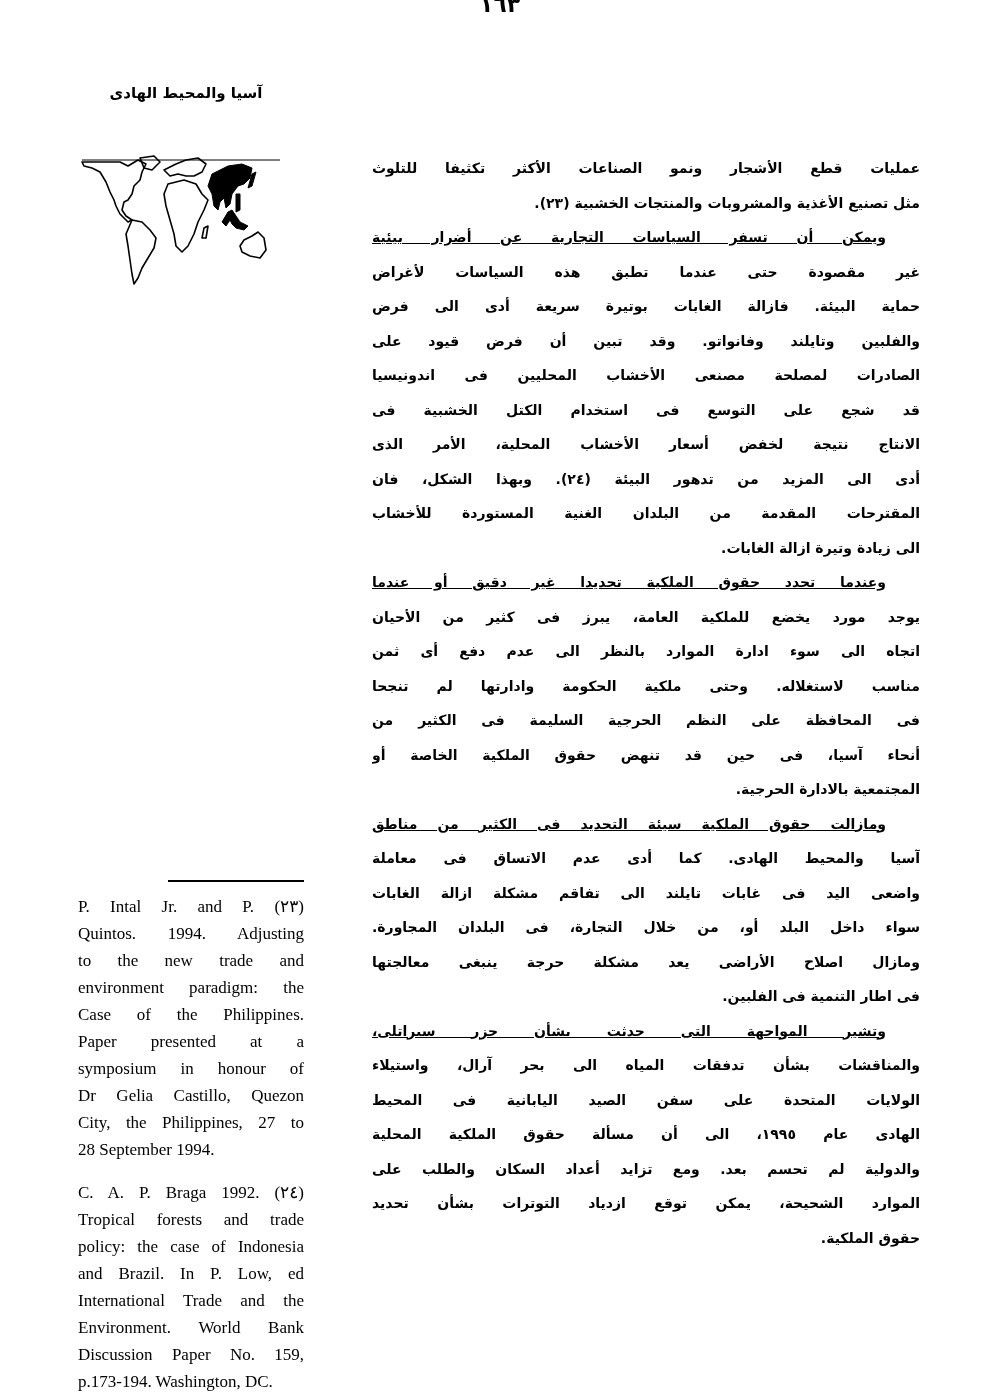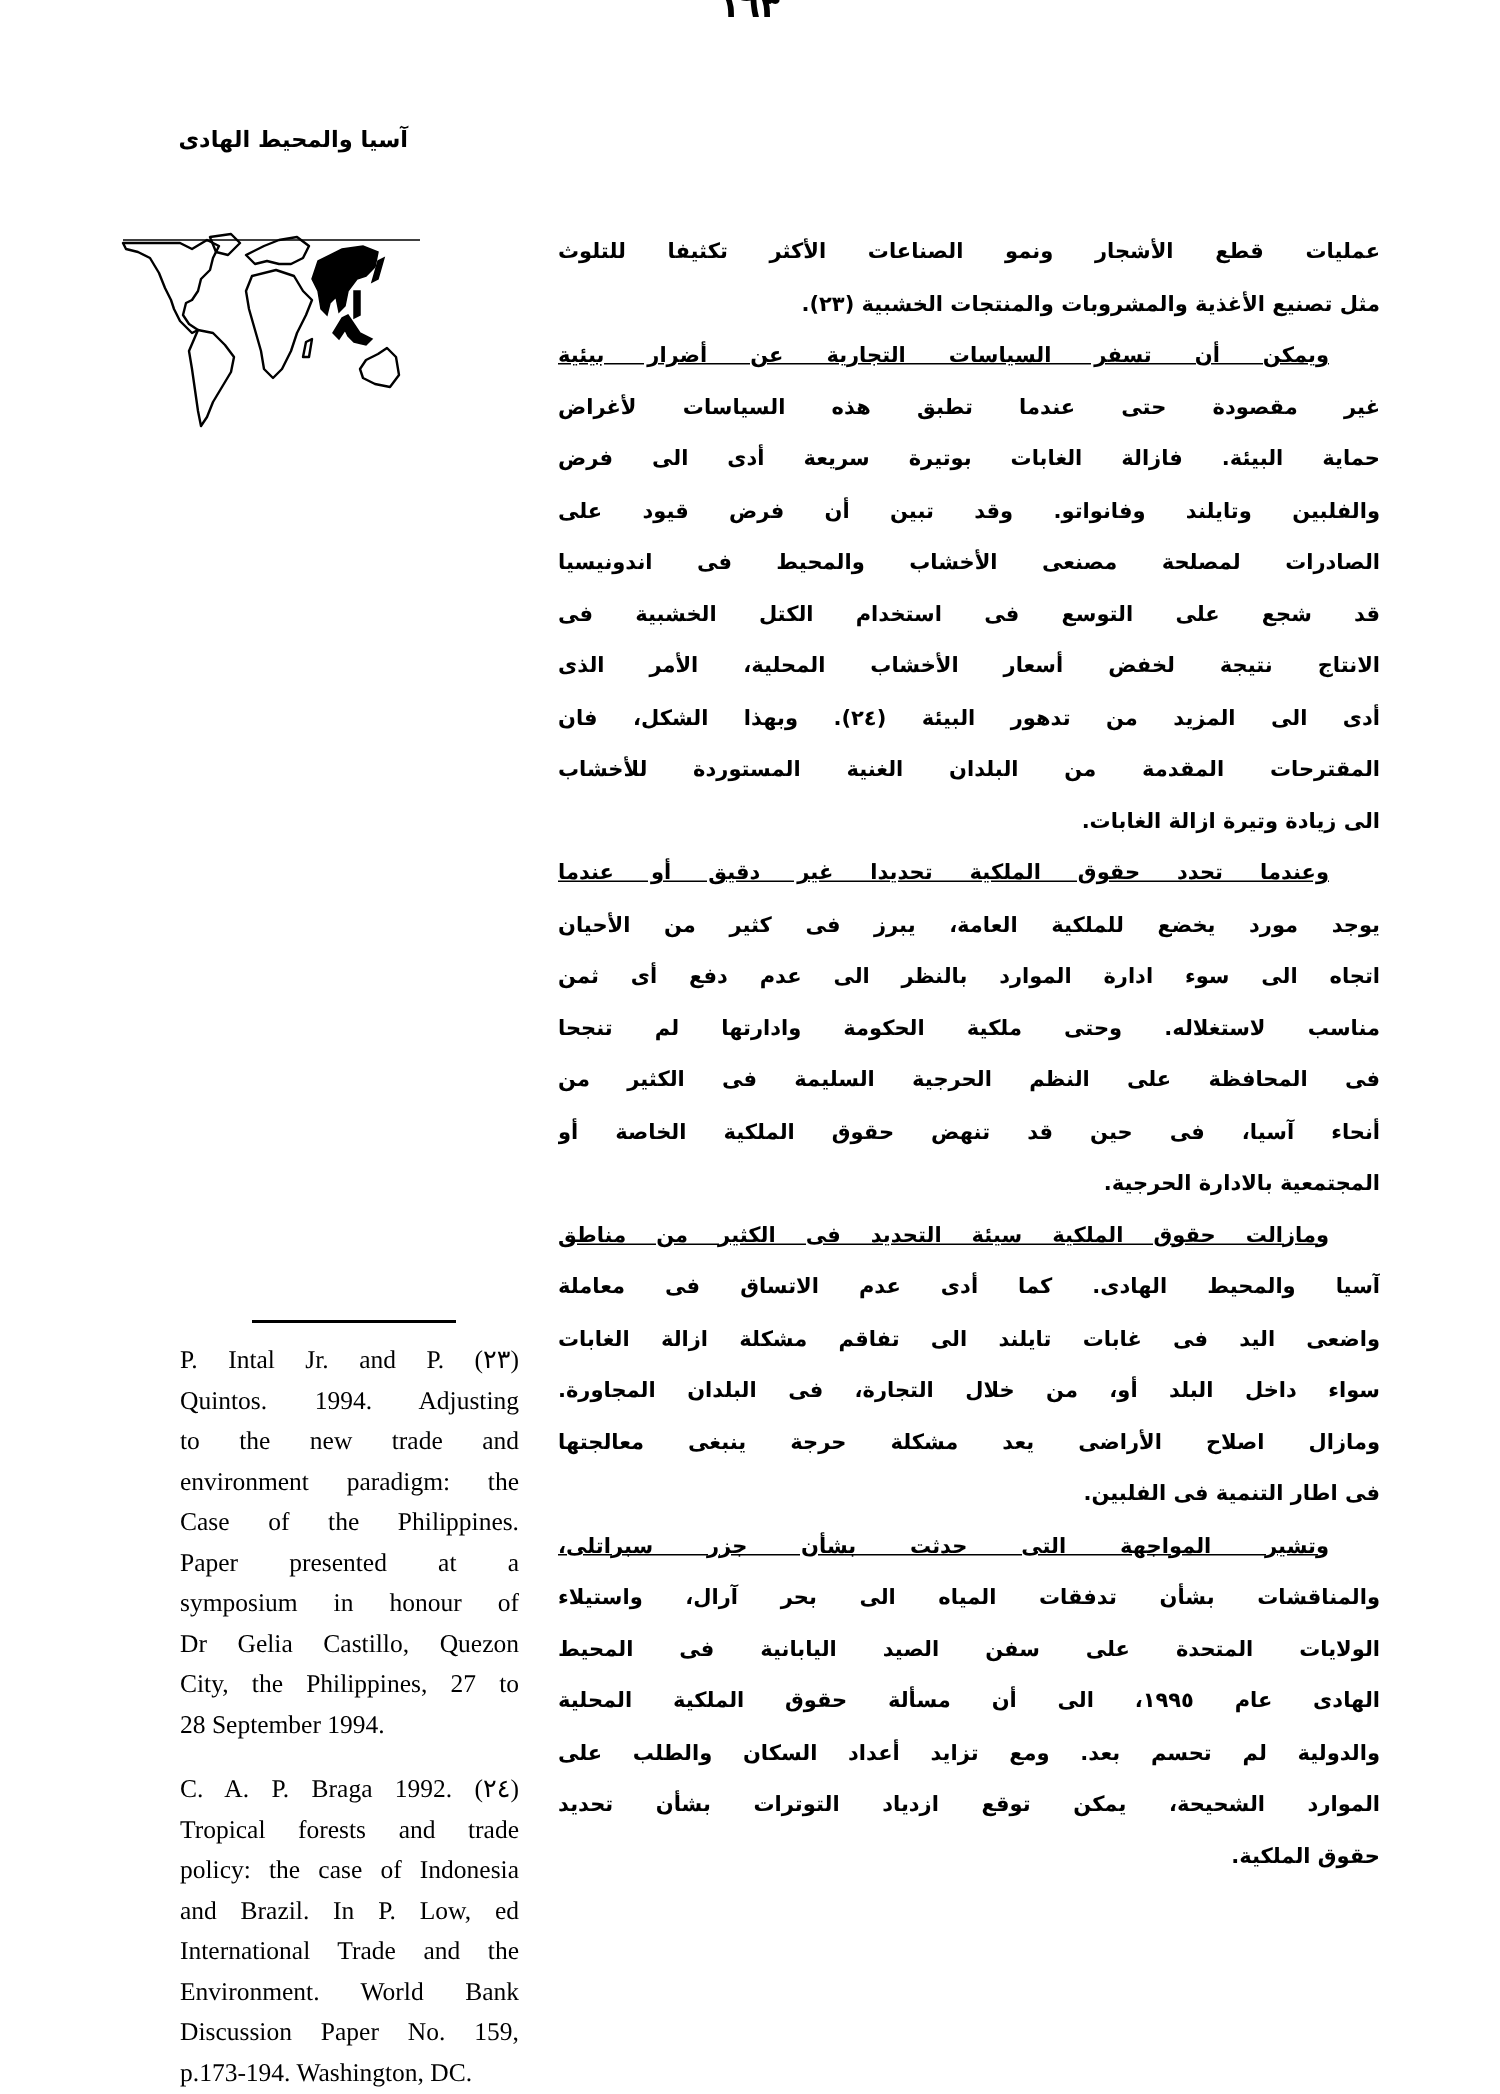--- a/index.html
+++ b/index.html
@@ -2,38 +2,38 @@
 <html><head>
   <meta charset="utf-8">
   <style>
     html, body { margin: 0; padding: 0; background: #ffffff; }
     body { width: 1000px; height: 1396px; position: relative; overflow: hidden; color: #000; }
     .page-number {
       position: absolute; left: 0; width: 1000px; top: -8px; text-align: center;
       font-family: "DejaVu Sans", sans-serif; font-size: 22px; font-weight: bold; direction: rtl;
     }
     .running-head {
-      position: absolute; top: 84px; left: 100px; width: 172px; text-align: right; direction: rtl;
+      position: absolute; top: 84px; left: 100px; width: 172px; text-align: center; direction: rtl;
       font-family: "DejaVu Sans", sans-serif; font-size: 15px; font-weight: bold; white-space: nowrap;
     }
     .map { position: absolute; left: 80px; top: 150px; width: 200px; height: 150px; }
     .main-text {
       position: absolute; left: 372px; top: 151px; width: 548px; direction: rtl;
       font-family: "DejaVu Sans", sans-serif; font-size: 14px; font-weight: bold;
     }
     .line {
       height: 34.5px; line-height: 34.5px; white-space: nowrap; overflow: hidden;
       text-align: justify; text-align-last: justify;
     }
     .line.last { text-align-last: right; }
     .line.indent { padding-right: 34px; text-decoration: underline; }
     .fn-rule { position: absolute; left: 168px; top: 880px; width: 136px; height: 2px; background: #000; }
     .footnotes {
       position: absolute; left: 78px; top: 893px; width: 226px;
-      font-family: "Liberation Serif", serif; font-size: 17px; line-height: 27px; margin-left: 42px;
+      font-family: "Liberation Serif", serif; font-size: 17px; line-height: 27px;
     }
     .fn-line { height: 27px; white-space: nowrap; text-align: justify; text-align-last: justify; overflow: hidden; }
     .fn-line.last { text-align-last: left; }
     .fn-gap { height: 16px; }
   </style>
 </head>
 <body>
 
 <div class="page-number">١٦٣</div>
 
@@ -69,21 +69,21 @@
   </svg>
 </div>
 
 <div class="main-text">
   <div class="line">عمليات قطع الأشجار ونمو الصناعات الأكثر تكثيفا للتلوث</div>
   <div class="line last">مثل تصنيع الأغذية والمشروبات والمنتجات الخشبية (٢٣).</div>
   <div class="line indent">ويمكن أن تسفر السياسات التجارية عن أضرار بيئية</div>
   <div class="line">غير مقصودة حتى عندما تطبق هذه السياسات لأغراض</div>
   <div class="line">حماية البيئة. فازالة الغابات بوتيرة سريعة أدى الى فرض</div>
   <div class="line">والفلبين وتايلند وفانواتو. وقد تبين أن فرض قيود على</div>
-  <div class="line">الصادرات لمصلحة مصنعى الأخشاب والمحيط فى اندونيسيا</div>
+  <div class="line">الصادرات لمصلحة مصنعى الأخشاب المحليين فى اندونيسيا</div>
   <div class="line">قد شجع على التوسع فى استخدام الكتل الخشبية فى</div>
   <div class="line">الانتاج نتيجة لخفض أسعار الأخشاب المحلية، الأمر الذى</div>
   <div class="line">أدى الى المزيد من تدهور البيئة (٢٤). وبهذا الشكل، فان</div>
   <div class="line">المقترحات المقدمة من البلدان الغنية المستوردة للأخشاب</div>
   <div class="line last">الى زيادة وتيرة ازالة الغابات.</div>
   <div class="line indent">وعندما تحدد حقوق الملكية تحديدا غير دقيق أو عندما</div>
   <div class="line">يوجد مورد يخضع للملكية العامة، يبرز فى كثير من الأحيان</div>
   <div class="line">اتجاه الى سوء ادارة الموارد بالنظر الى عدم دفع أى ثمن</div>
   <div class="line">مناسب لاستغلاله. وحتى ملكية الحكومة وادارتها لم تنجحا</div>
   <div class="line">فى المحافظة على النظم الحرجية السليمة فى الكثير من</div>

